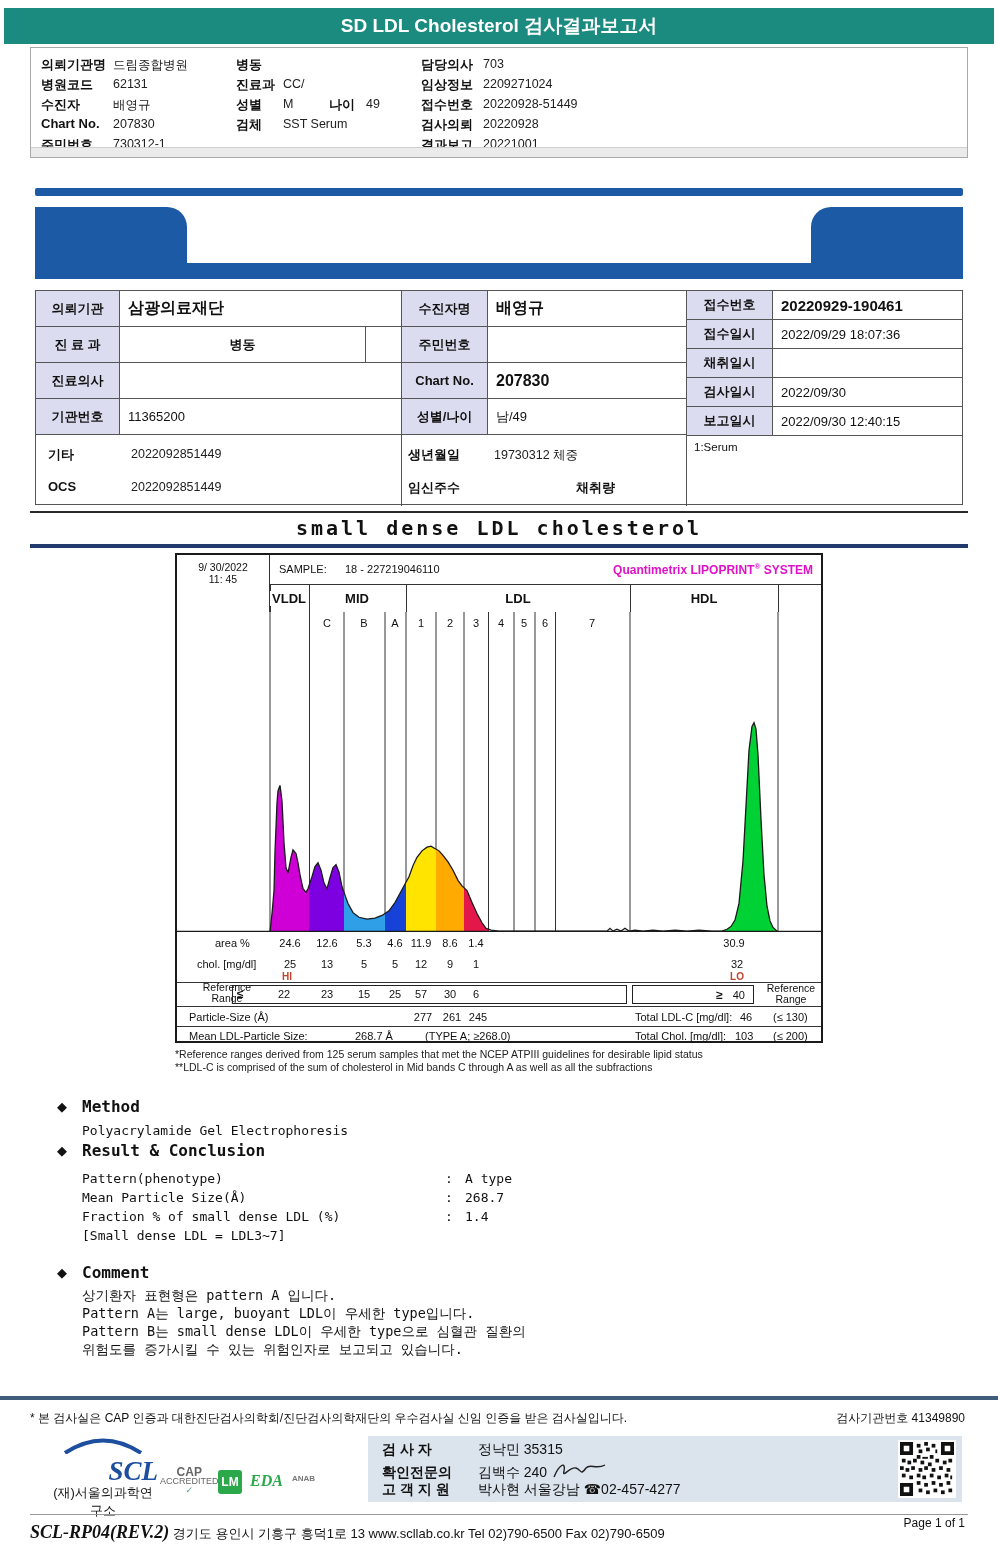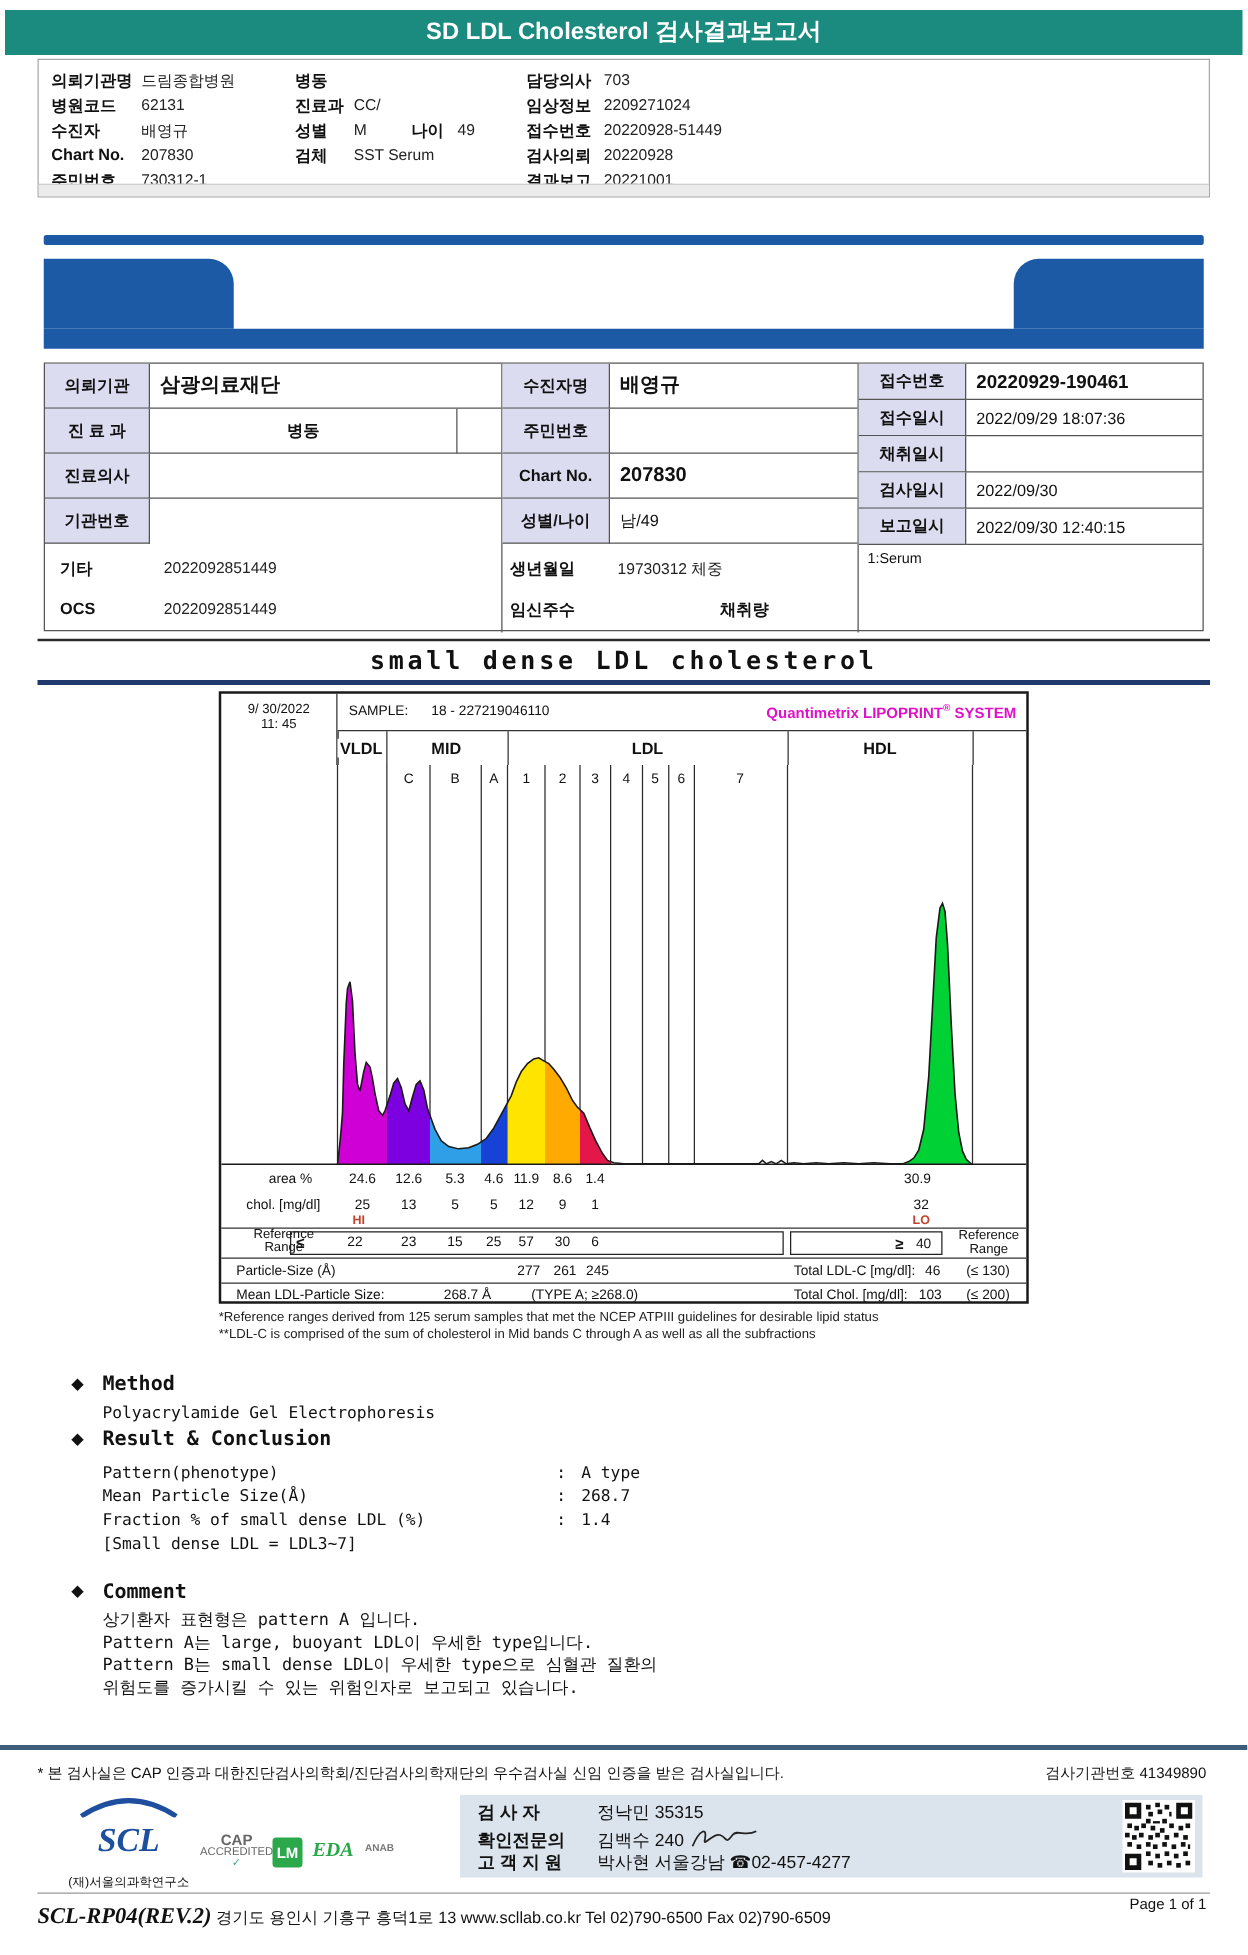--- a/index.html
+++ b/index.html
@@ -45,21 +45,21 @@
   .brand{color:var(--brand-magenta);font-weight:bold;}
   .fnote{left:175px;font-size:10.5px;color:#222;white-space:nowrap;}
   .dia{font-size:13px;}
   .mh{font-family:"DejaVu Sans Mono","DejaVu Sans",monospace;font-weight:bold;font-size:16px;}
   .mb{font-family:"DejaVu Sans Mono","DejaVu Sans",monospace;font-size:13px;white-space:nowrap;}
   .frule{left:0;top:1396px;width:998px;height:4px;background:var(--slate);}
   .sigpanel{left:368px;top:1436px;width:594px;height:66px;background:var(--panel);}
   .sigrow{position:absolute;left:14px;white-space:nowrap;font-size:14px;}
   .siglab{font-weight:bold;display:inline-block;width:92px;}
   .thinline{left:30px;top:1514px;width:938px;height:1px;background:#999;}
-  .serif-i{font-family:"Liberation Serif","DejaVu Serif",serif;font-style:italic;font-weight:bold;}
+  .serif-i{font-family:"Liberation Serif","DejaVu Serif",serif;font-style:italic;font-weight:bold;text-align:right;}
 </style>
 </head>
 <body>
 
 <div class="page">
 
   <div class="abs teal-bar">
     <span>SD LDL Cholesterol 검사결과보고서</span>
   </div>
 
@@ -113,20 +113,21 @@
     <div class="v" style="left:650px"></div>
 
     <div class="cell cl" style="left:0;top:0;width:84px;height:36px">의뢰기관</div>
     <div class="cell cv big" style="left:84px;top:0;width:281px;height:36px">삼광의료재단</div>
     <div class="cell cl" style="left:0;top:36px;width:84px;height:36px">진 료 과</div>
     <div class="cell" style="left:84px;top:36px;width:246px;height:36px;border-right:1px solid #555;display:flex;align-items:center;justify-content:center;font-weight:bold">병동</div>
     <div class="cell" style="left:330px;top:36px;width:35px;height:36px"></div>
     <div class="cell cl" style="left:0;top:72px;width:84px;height:36px">진료의사</div>
     <div class="cell cv" style="left:84px;top:72px;width:281px;height:36px"></div>
     <div class="cell cl" style="left:0;top:108px;width:84px;height:36px">기관번호</div>
+    <div class="cell cv" style="left:84px;top:108px;width:281px;height:36px">11365200</div>
 
     <div class="cell cl" style="left:366px;top:0;width:86px;height:36px">수진자명</div>
     <div class="cell cv big" style="left:452px;top:0;width:198px;height:36px">배영규</div>
     <div class="cell cl" style="left:366px;top:36px;width:86px;height:36px">주민번호</div>
     <div class="cell cv" style="left:452px;top:36px;width:198px;height:36px"></div>
     <div class="cell cl" style="left:366px;top:72px;width:86px;height:36px">Chart No.</div>
     <div class="cell cv big" style="left:452px;top:72px;width:198px;height:36px">207830</div>
     <div class="cell cl" style="left:366px;top:108px;width:86px;height:36px">성별/나이</div>
     <div class="cell cv" style="left:452px;top:108px;width:198px;height:36px">남/49</div>
 
@@ -331,21 +332,21 @@
   <span class="abs" style="right:33px;top:1410px;font-size:12px">
     <span>검사기관번호</span>
     <span>41349890</span>
   </span>
 
   <div class="abs" style="left:48px;top:1438px;width:110px;text-align:center">
     <svg width="86" height="16" viewBox="0 0 86 16">
         <path d="M5,15 Q43,-10 81,15" fill="none" stroke="#1d4f9e" stroke-width="4"></path>
       </svg>
     <div class="serif-i" style="font-size:27px;color:var(--scl-blue);line-height:26px">SCL</div>
-    <div style="font-size:10px;margin-top:14px">(재)서울의과학연구소</div>
+    <div style="font-size:13px;margin-top:0">(재)서울의과학연구소</div>
   </div>
   <div class="abs" style="left:160px;top:1468px;font-size:9px;color:#666;line-height:9px;text-align:center">
     <div style="font-size:12px;font-weight:bold">CAP</div>
     <div>ACCREDITED</div>
     <div style="color:#4a8">✓</div>
   </div>
   <div class="abs" style="left:218px;top:1470px;width:24px;height:24px;background:var(--logo-green);color:#fff;font-weight:bold;font-size:12px;text-align:center;line-height:24px;border-radius:3px">LM</div>
   <div class="abs serif-i" style="left:250px;top:1472px;color:var(--logo-green);font-size:16px">EDA</div>
   <div class="abs" style="left:292px;top:1474px;font-size:8px;color:#777;font-weight:bold">ANAB</div>
 

